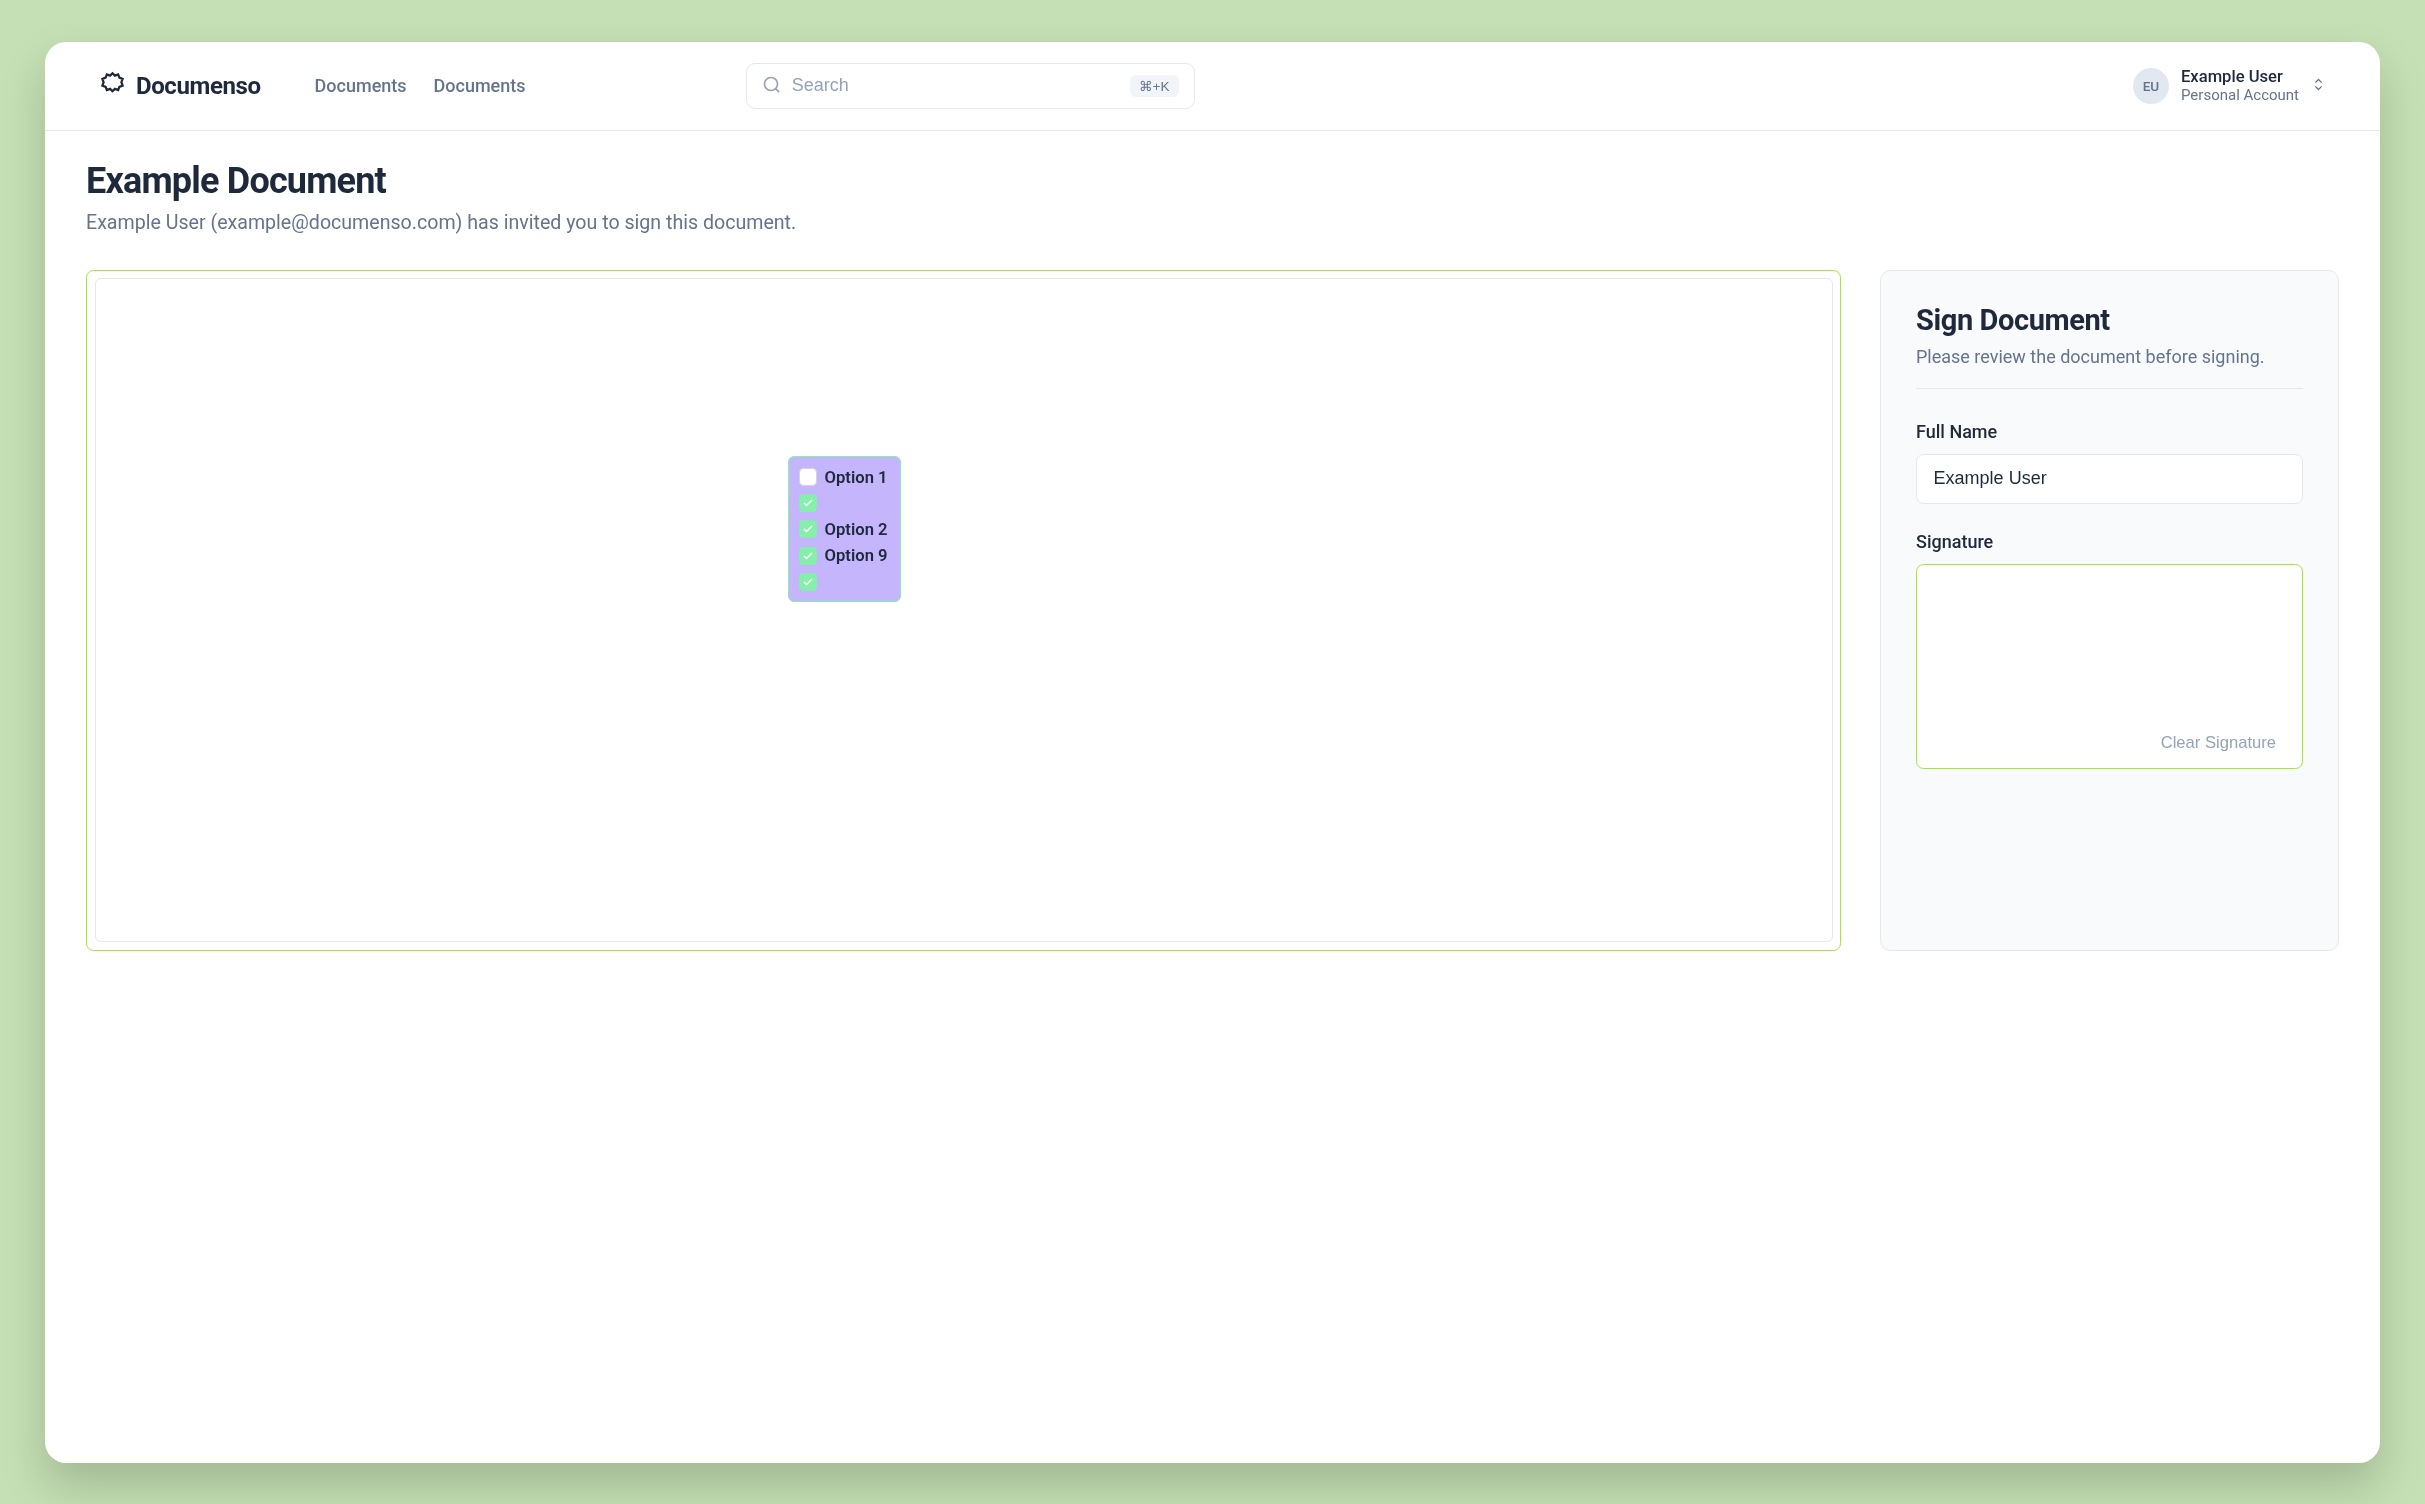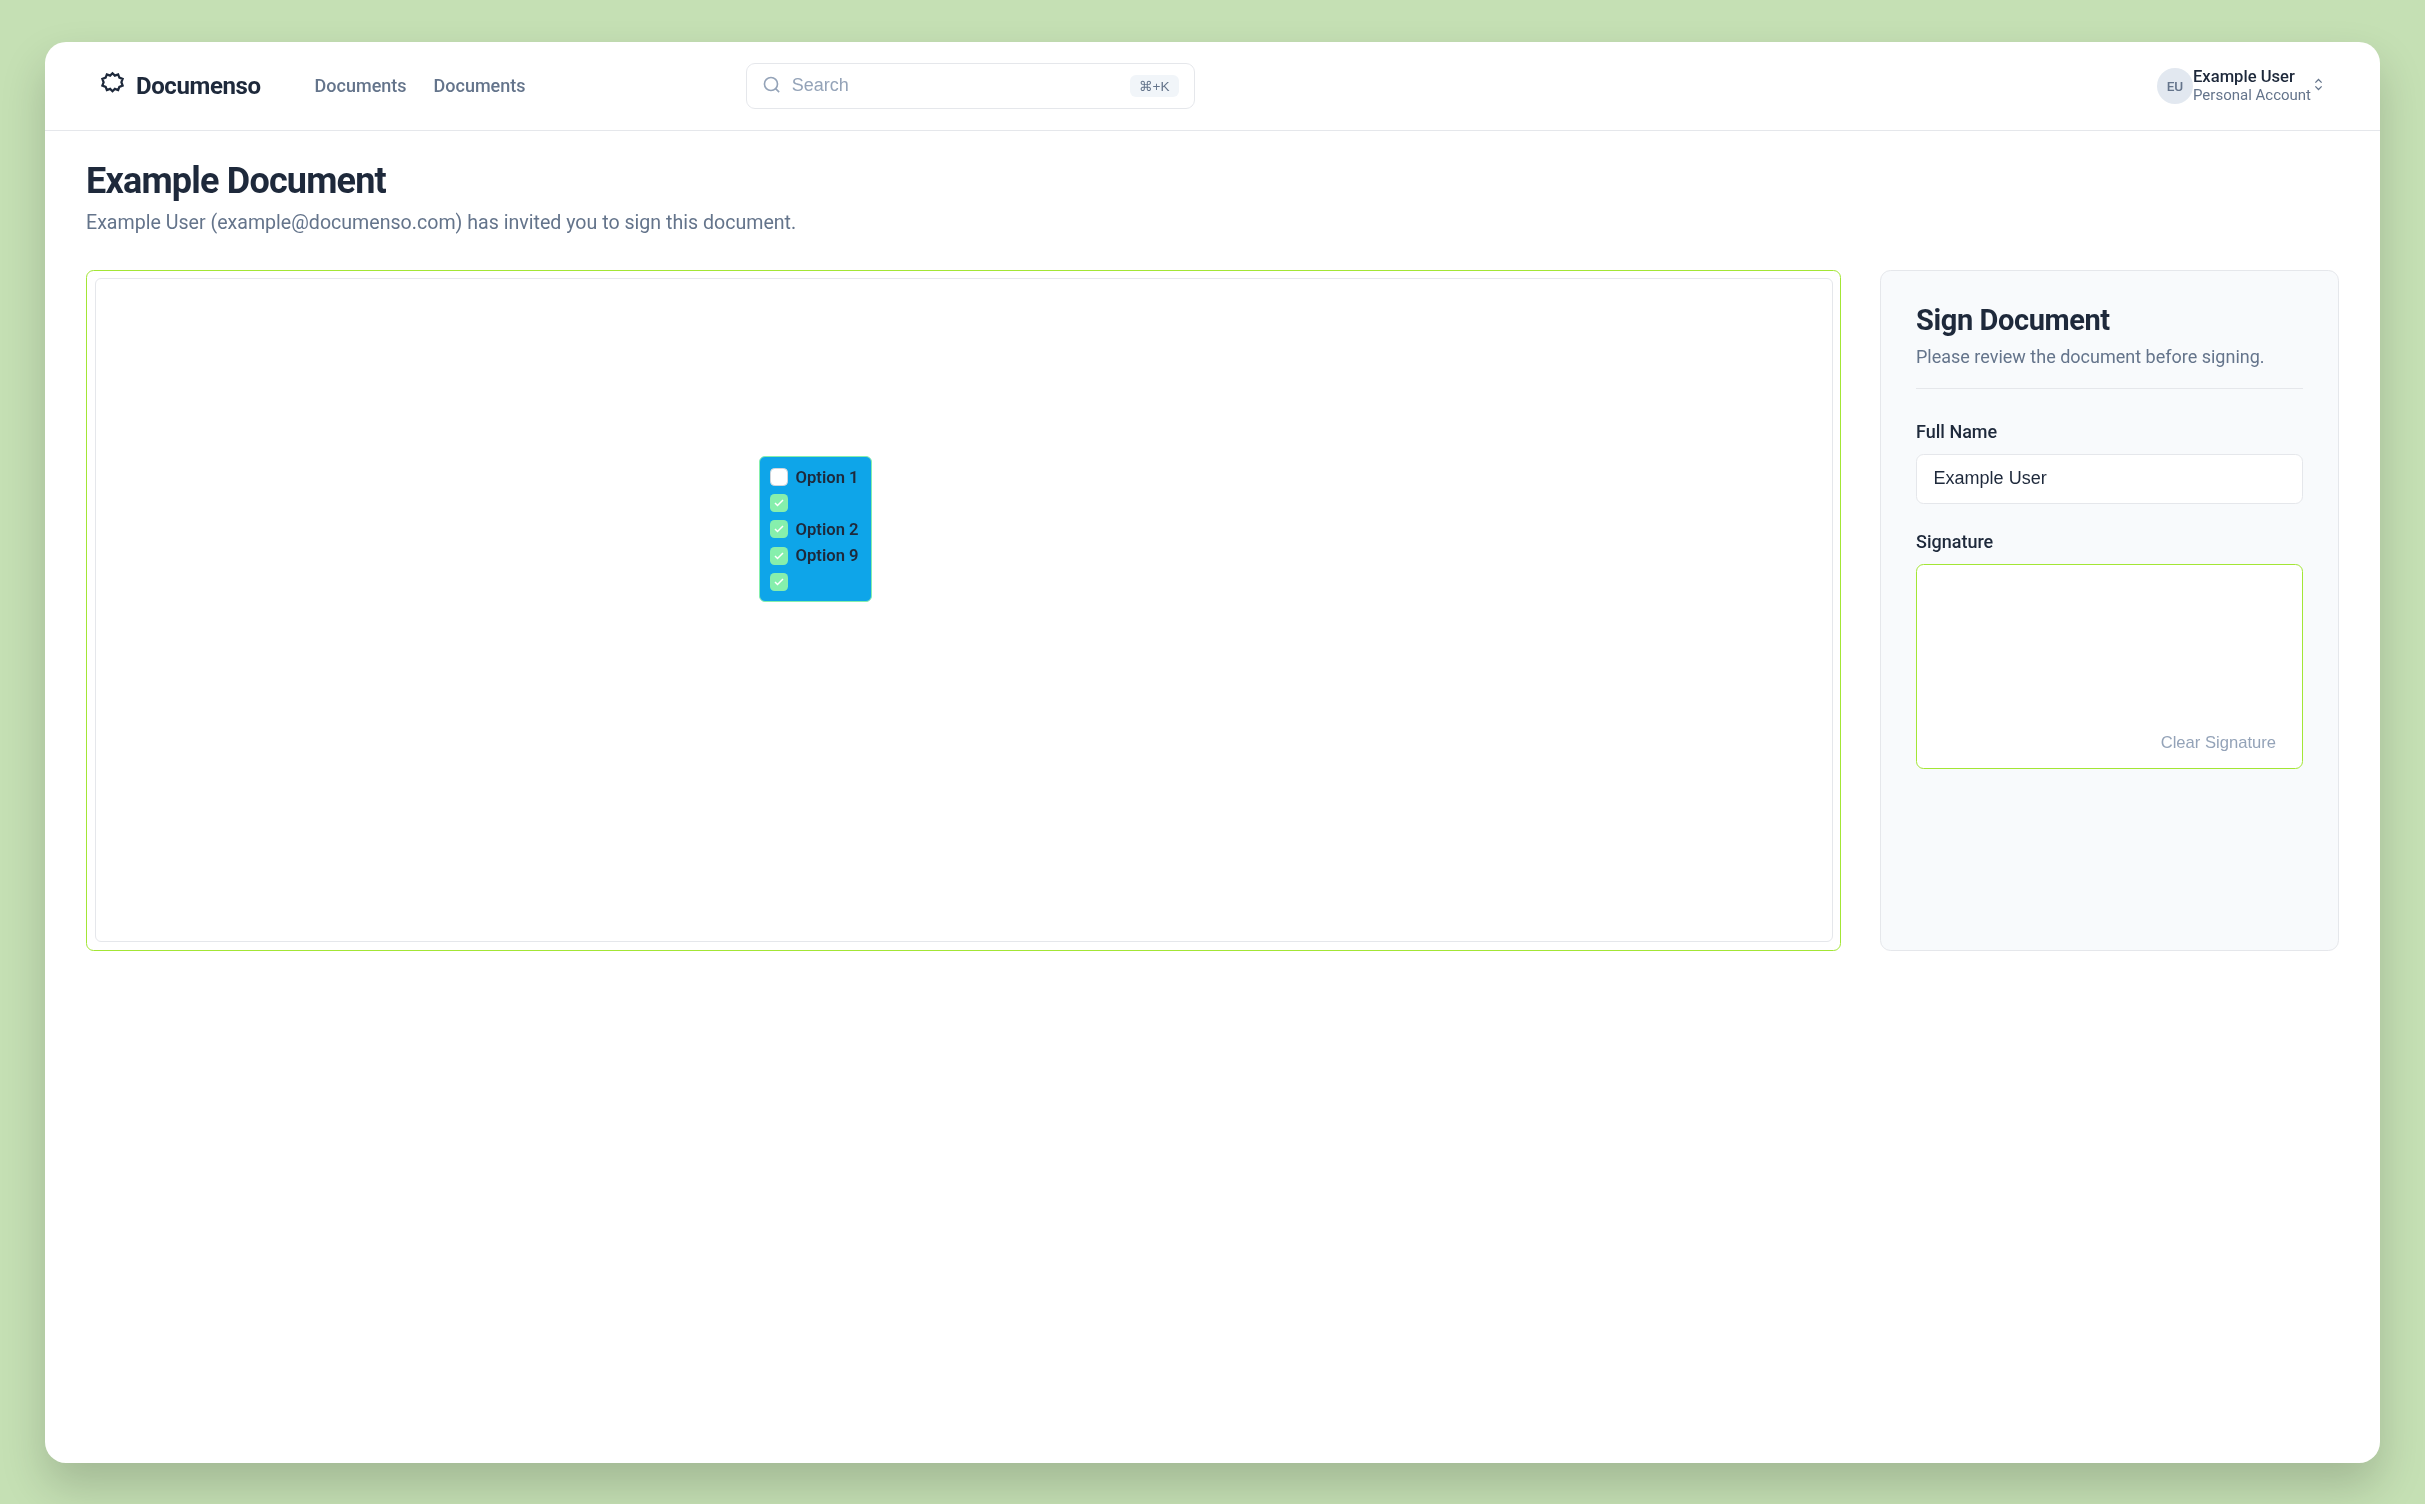--- a/index.html
+++ b/index.html
@@ -55,20 +55,21 @@
       background: #f1f5f9;
       border-radius: 6px;
       padding: 3px 9px;
       font-size: 13.6px;
       color: #64748b;
       font-family: -apple-system, sans-serif;
     }
     .user-menu {
       display: flex;
       align-items: center;
+      gap: 12px;
       margin-left: auto;
       cursor: pointer;
     }
     .avatar {
       width: 36px;
       height: 36px;
       border-radius: 50%;
       background: #e2e8f0;
       display: flex;
       align-items: center;
@@ -100,23 +101,23 @@
       border: 0.8px solid #e5e7eb;
       border-radius: 6px;
       height: 100%;
       min-height: 664px;
       position: relative;
     }
     
     .checkbox-field {
       position: absolute;
       top: 177px;
-      left: 663px;
+      left: 692px;
       width: 113px;
-      background: #0ea5e9;
+      background: #c4b5fd;
       border: 1.5px solid #86efac;
       border-radius: 6px;
       padding: 10.6px 10.6px;
     }
     .cb-row { display: flex; align-items: center; gap: 7.5px; margin-bottom: 7.5px; }
     .cb-row:last-child { margin-bottom: 0; }
     .cb {
       width: 18px;
       height: 18px;
       border-radius: 4.5px;

